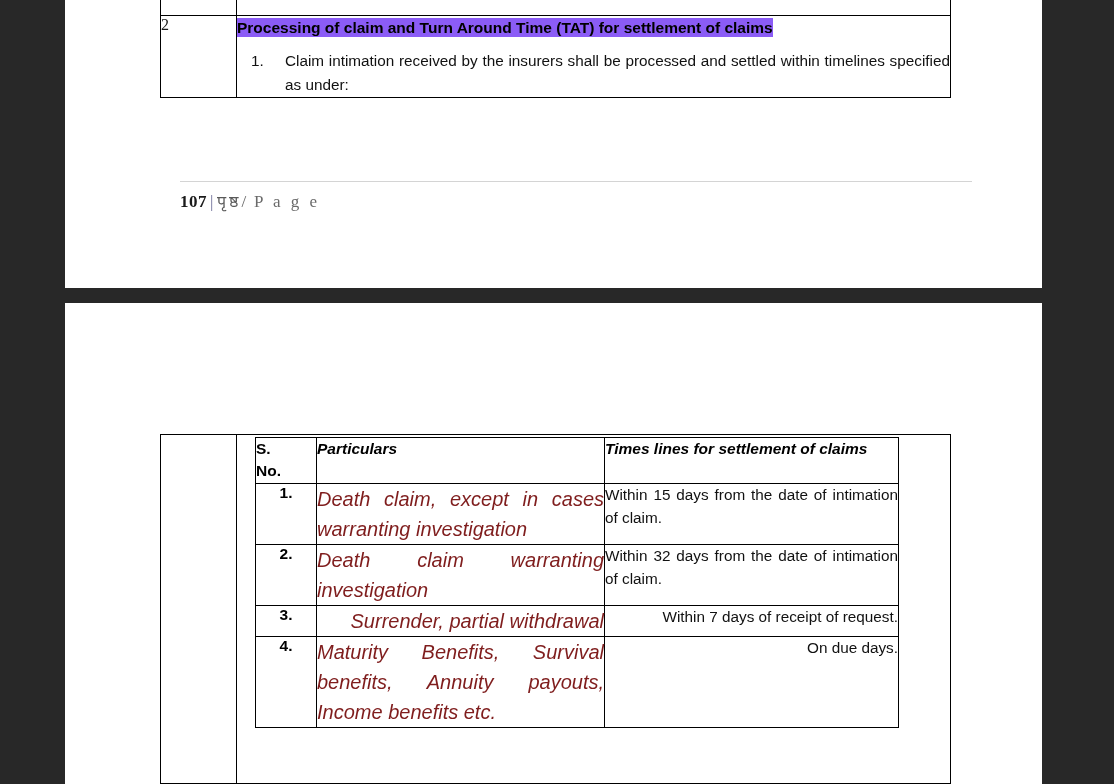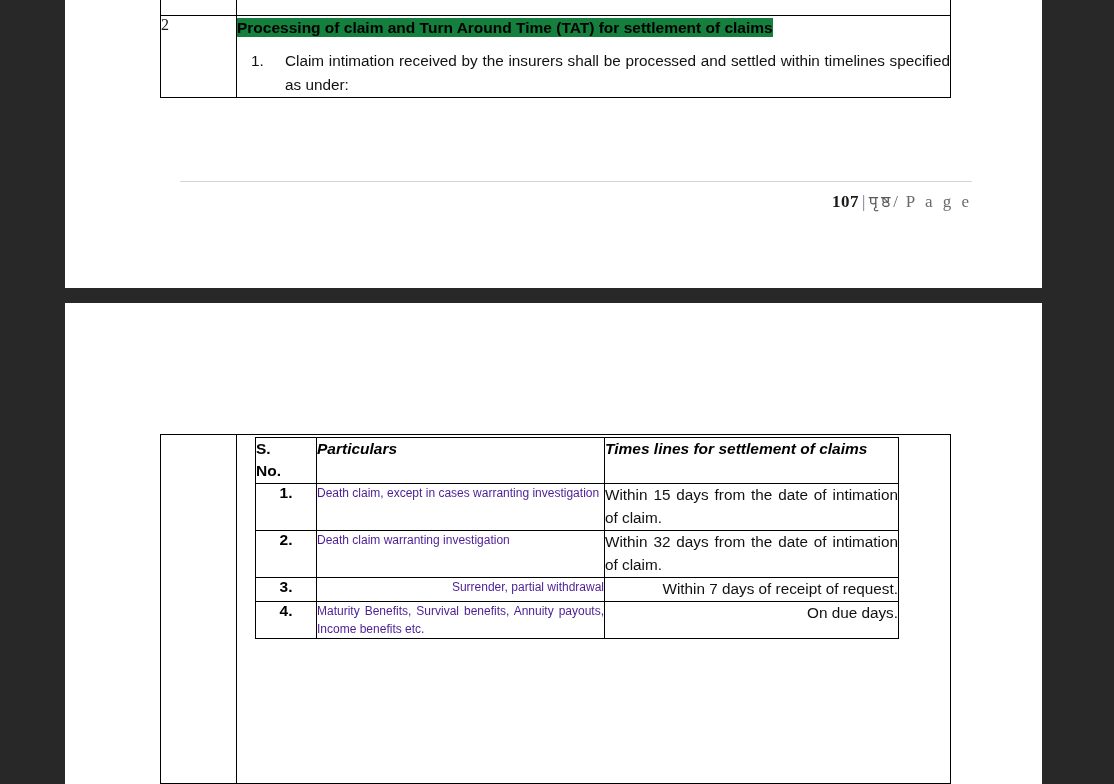--- a/index.html
+++ b/index.html
@@ -67,21 +67,21 @@
     font-size: 16px;
     color: #1a1a1a;
     padding: 8px 0 0 14px;
     font-family: "Liberation Serif", serif;
   }
   .clause-body {
     padding: 6px 10px 10px 10px;
   }
   .clause-heading {
     display: inline;
-    background: #15803d;
+    background: #8b5cf6;
     font-weight: bold;
     font-size: 15.5px;
     color: #000;
     line-height: 1.5;
     padding: 1px 0;
   }
   .clause-list {
     margin: 10px 0 0 0;
     padding: 0;
     list-style: none;
@@ -107,21 +107,21 @@
     position: absolute;
     left: 115px;         
     top: 661px;          
     width: 792px;        
   }
   #page-footer .rule {
     border-top: 1px solid #d4d4d4;
     height: 0;
   }
   #page-footer .footer-text {
-    text-align: right;
+    text-align: left;
     margin-top: 8px;
     font-family: "Liberation Serif", serif;
     font-size: 17px;
     color: #3a3a3a;
     letter-spacing: 0.5px;
     white-space: nowrap;
   }
   #page-footer .pg-num { color: #1b1b1b; font-weight: bold; }
   #page-footer .pg-sep { color: #6f6f99; margin: 0 3px; }
   #page-footer .pg-hindi {
@@ -172,26 +172,27 @@
 
   td.sn {
     font-weight: bold;
     font-size: 15.5px;
     text-align: center;
     vertical-align: middle;
     color: #000;
     padding: 4px 2px;
   }
   td.particulars {
-    font-size: 12px;
-    color: #4c1d95;
+    font-size: 20px;
+    color: #7f1d1d;
     line-height: 1.5;
     padding: 8px 8px 8px 10px;
     text-align: justify;
     text-justify: inter-word;
+    font-style: italic;
   }
   td.timeline {
     font-size: 15.3px;
     color: #111;
     line-height: 1.5;
     padding: 8px 8px 8px 10px;
     text-align: justify;
     text-justify: inter-word;
     margin-left: 12px;
   }

